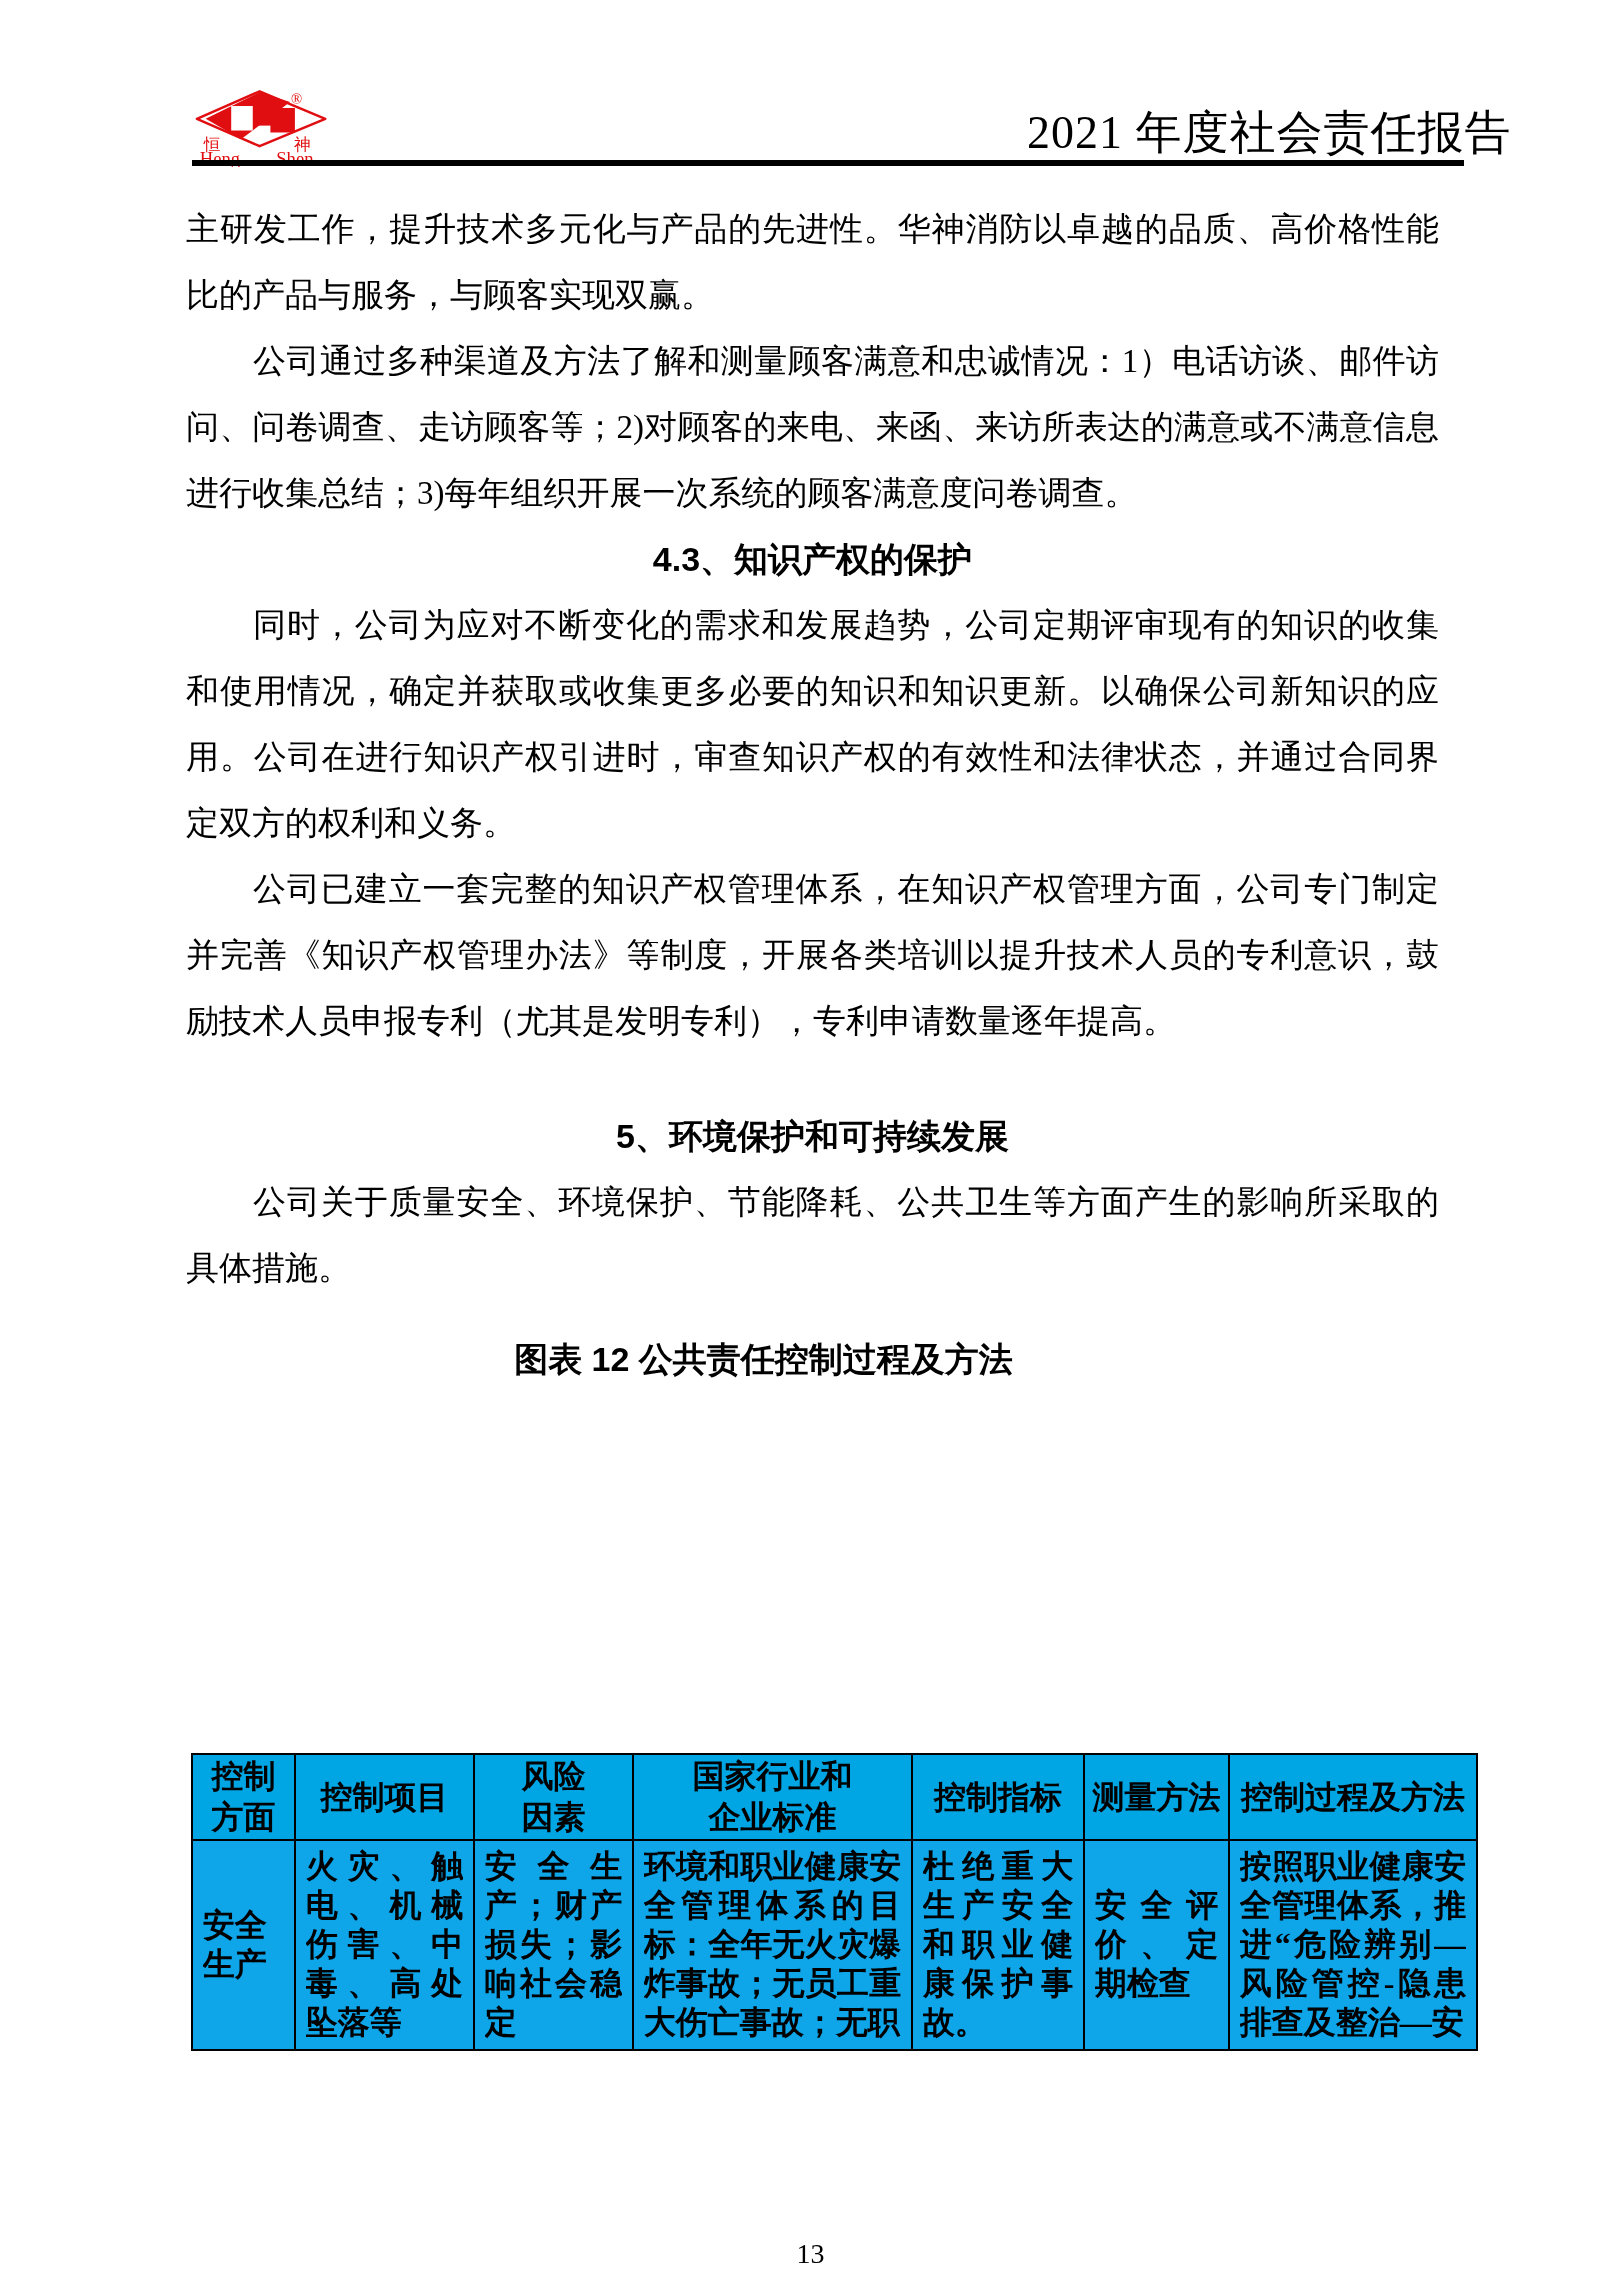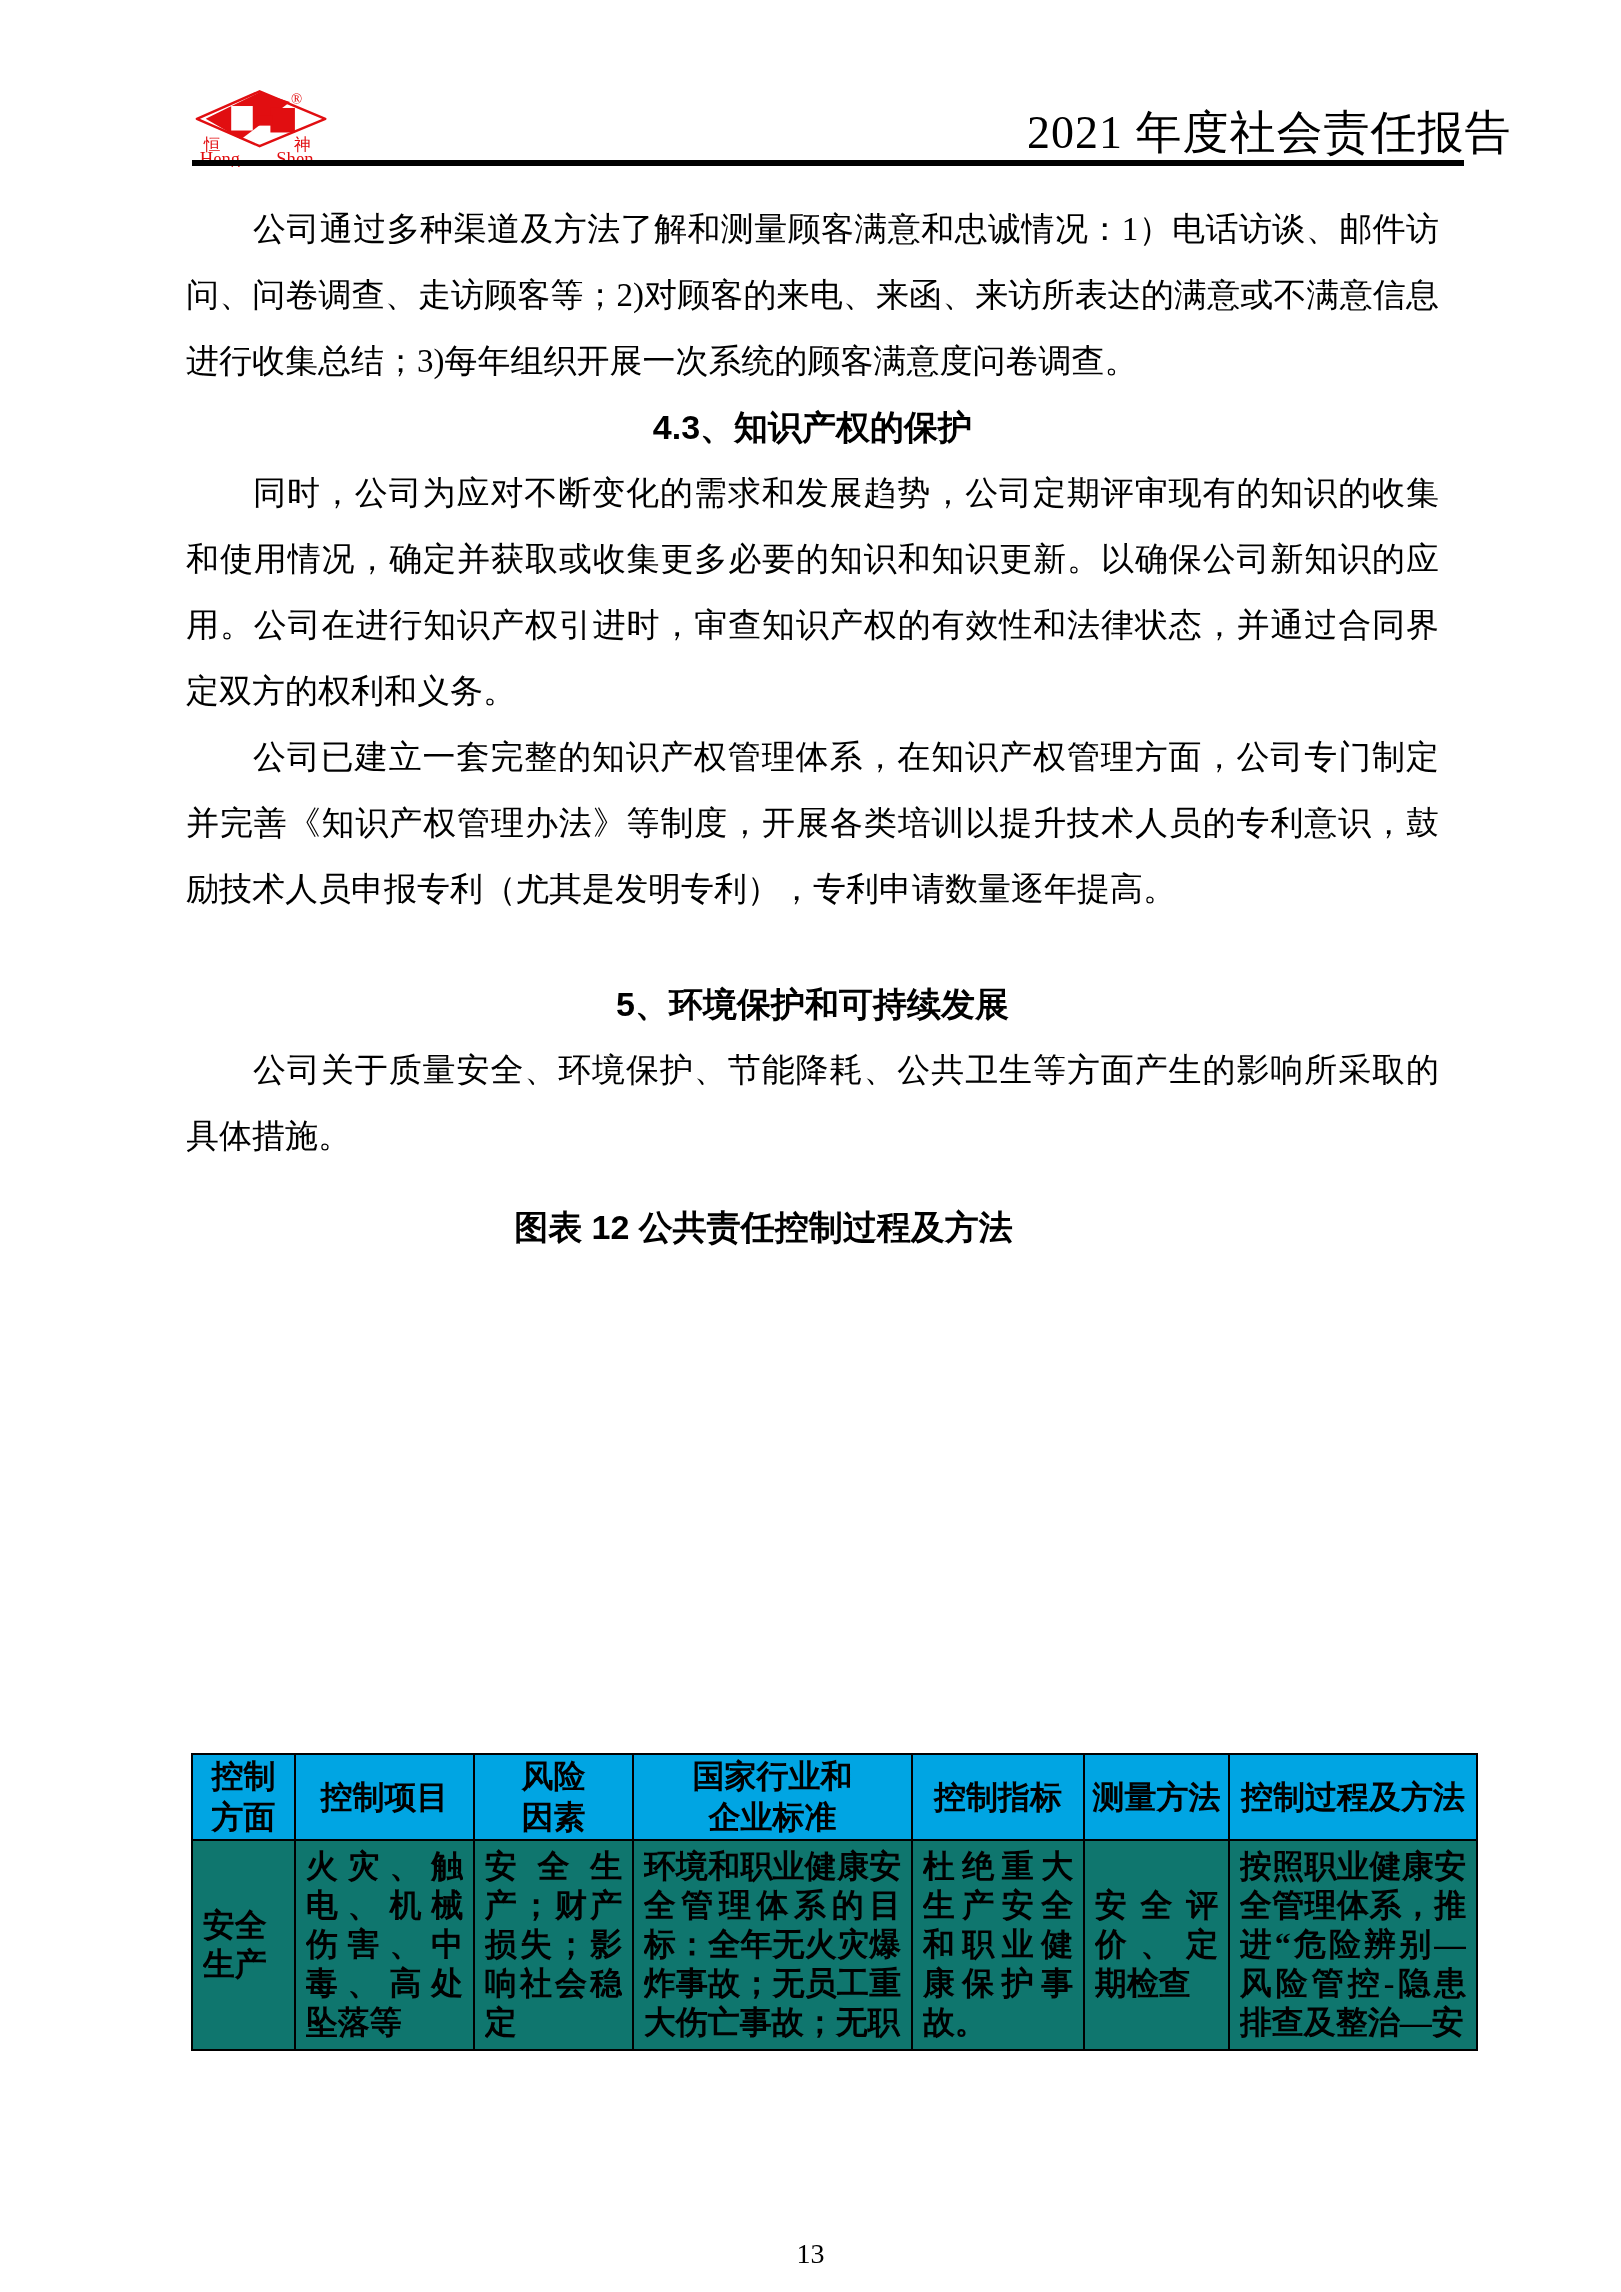--- a/index.html
+++ b/index.html
@@ -19,21 +19,21 @@
   .content p.indent{text-indent:67px;}
   .content h2{margin:0;font-family:"Liberation Sans",sans-serif;font-weight:bold;
               font-size:34px;line-height:66px;text-align:center;}
   .content h2.env{margin-top:49px;}
   .content p.env1{margin-top:39px;}
   .table-caption{margin-top:24.5px;font-family:"Liberation Sans",sans-serif;font-weight:bold;
                  font-size:34px;line-height:66px;text-align:center;transform:translateX(-49px);}
 
   
   .doc-table{position:absolute;left:191px;top:1753px;}
-  table{border-collapse:collapse;table-layout:fixed;width:1285px;background:#0f766e;}
+  table{border-collapse:collapse;table-layout:fixed;width:1285px;background:#0ea5e9;}
   table,tr{border:2.9px solid #000;}
   th,td{border:2px solid #000;padding:0;vertical-align:middle;overflow:hidden;}
   th{background:#00A5E3;font-family:"Liberation Sans",sans-serif;font-weight:bold;
      font-size:32px;line-height:41px;color:#000;}
   .hcell{height:84px;display:flex;align-items:center;justify-content:center;
          white-space:pre-line;text-align:center;width:100%;}
   td{font-family:"Liberation Serif",serif;font-size:32px;line-height:39px;}
   .cell{height:196px;margin:5.9px 9.8px;overflow:hidden;display:flex;align-items:center;font-weight:bold;}
   .cell span{display:block;width:100%;text-align:justify;text-justify:inter-ideograph;}
   td.c-center .cell span{text-align:left;}
@@ -63,20 +63,21 @@
         <text x="104" y="105" font-size="17" fill="#E10E11">神</text>
         <text x="8" y="120" font-size="19" fill="#E10E11">Heng</text>
         <text x="86" y="120" font-size="19" fill="#E10E11">Shen</text>
       </svg>
     </div>
     <div class="header-title">2021 年度社会责任报告</div>
     <div class="header-rule"></div>
   </div>
 
   <div class="content">
+    <p>主研发工作，提升技术多元化与产品的先进性。华神消防以卓越的品质、高价格性能比的产品与服务，与顾客实现双赢。</p>
     <p class="indent">公司通过多种渠道及方法了解和测量顾客满意和忠诚情况：1）电话访谈、邮件访问、问卷调查、走访顾客等；2)对顾客的来电、来函、来访所表达的满意或不满意信息进行收集总结；3)每年组织开展一次系统的顾客满意度问卷调查。</p>
     <h2>4.3、知识产权的保护</h2>
     <p class="indent">同时，公司为应对不断变化的需求和发展趋势，公司定期评审现有的知识的收集和使用情况，确定并获取或收集更多必要的知识和知识更新。以确保公司新知识的应用。公司在进行知识产权引进时，审查知识产权的有效性和法律状态，并通过合同界定双方的权利和义务。</p>
     <p class="indent">公司已建立一套完整的知识产权管理体系，在知识产权管理方面，公司专门制定并完善《知识产权管理办法》等制度，开展各类培训以提升技术人员的专利意识，鼓励技术人员申报专利（尤其是发明专利），专利申请数量逐年提高。</p>
     <h2 class="env">5、环境保护和可持续发展</h2>
     <p class="indent">公司关于质量安全、环境保护、节能降耗、公共卫生等方面产生的影响所采取的具体措施。</p>
     <div class="table-caption">图表 12 公共责任控制过程及方法</div>
   </div>
 
   <div class="doc-table">

